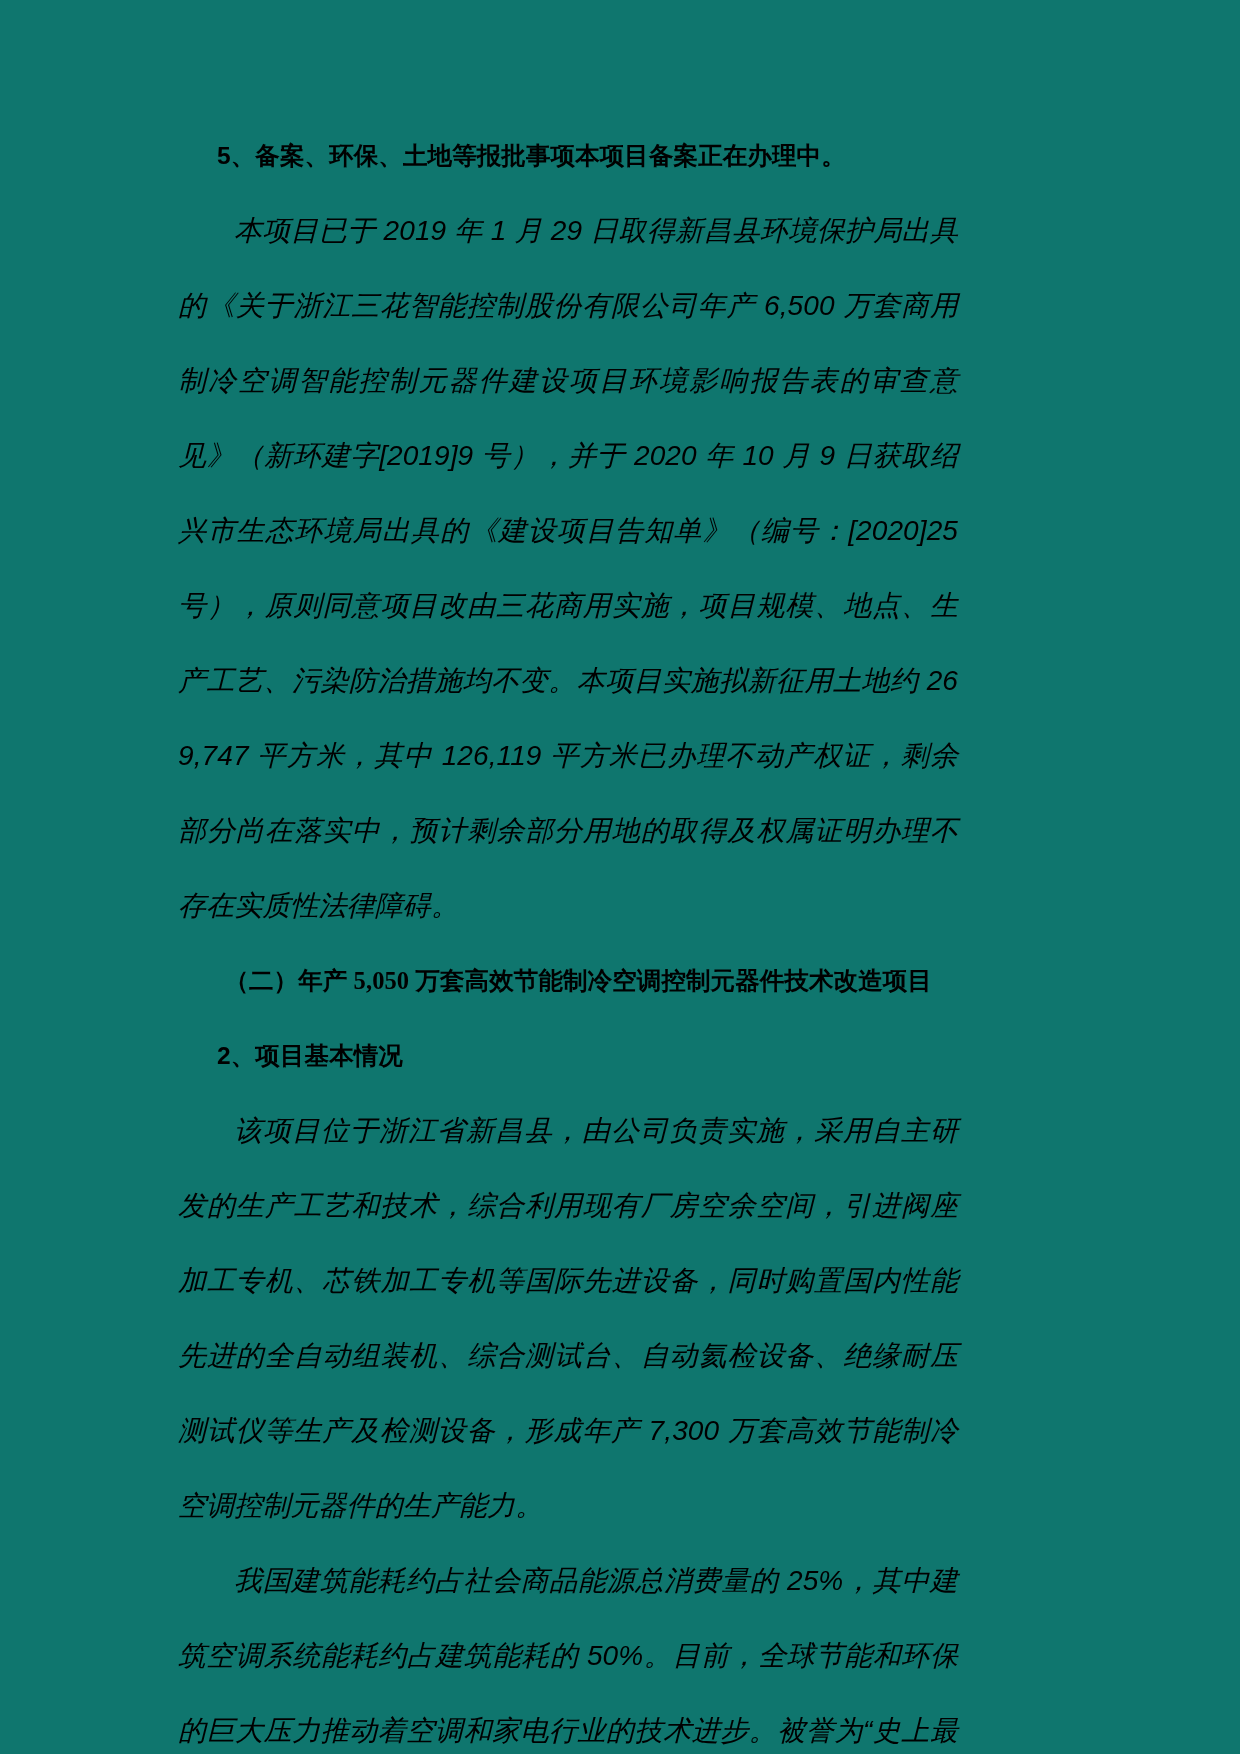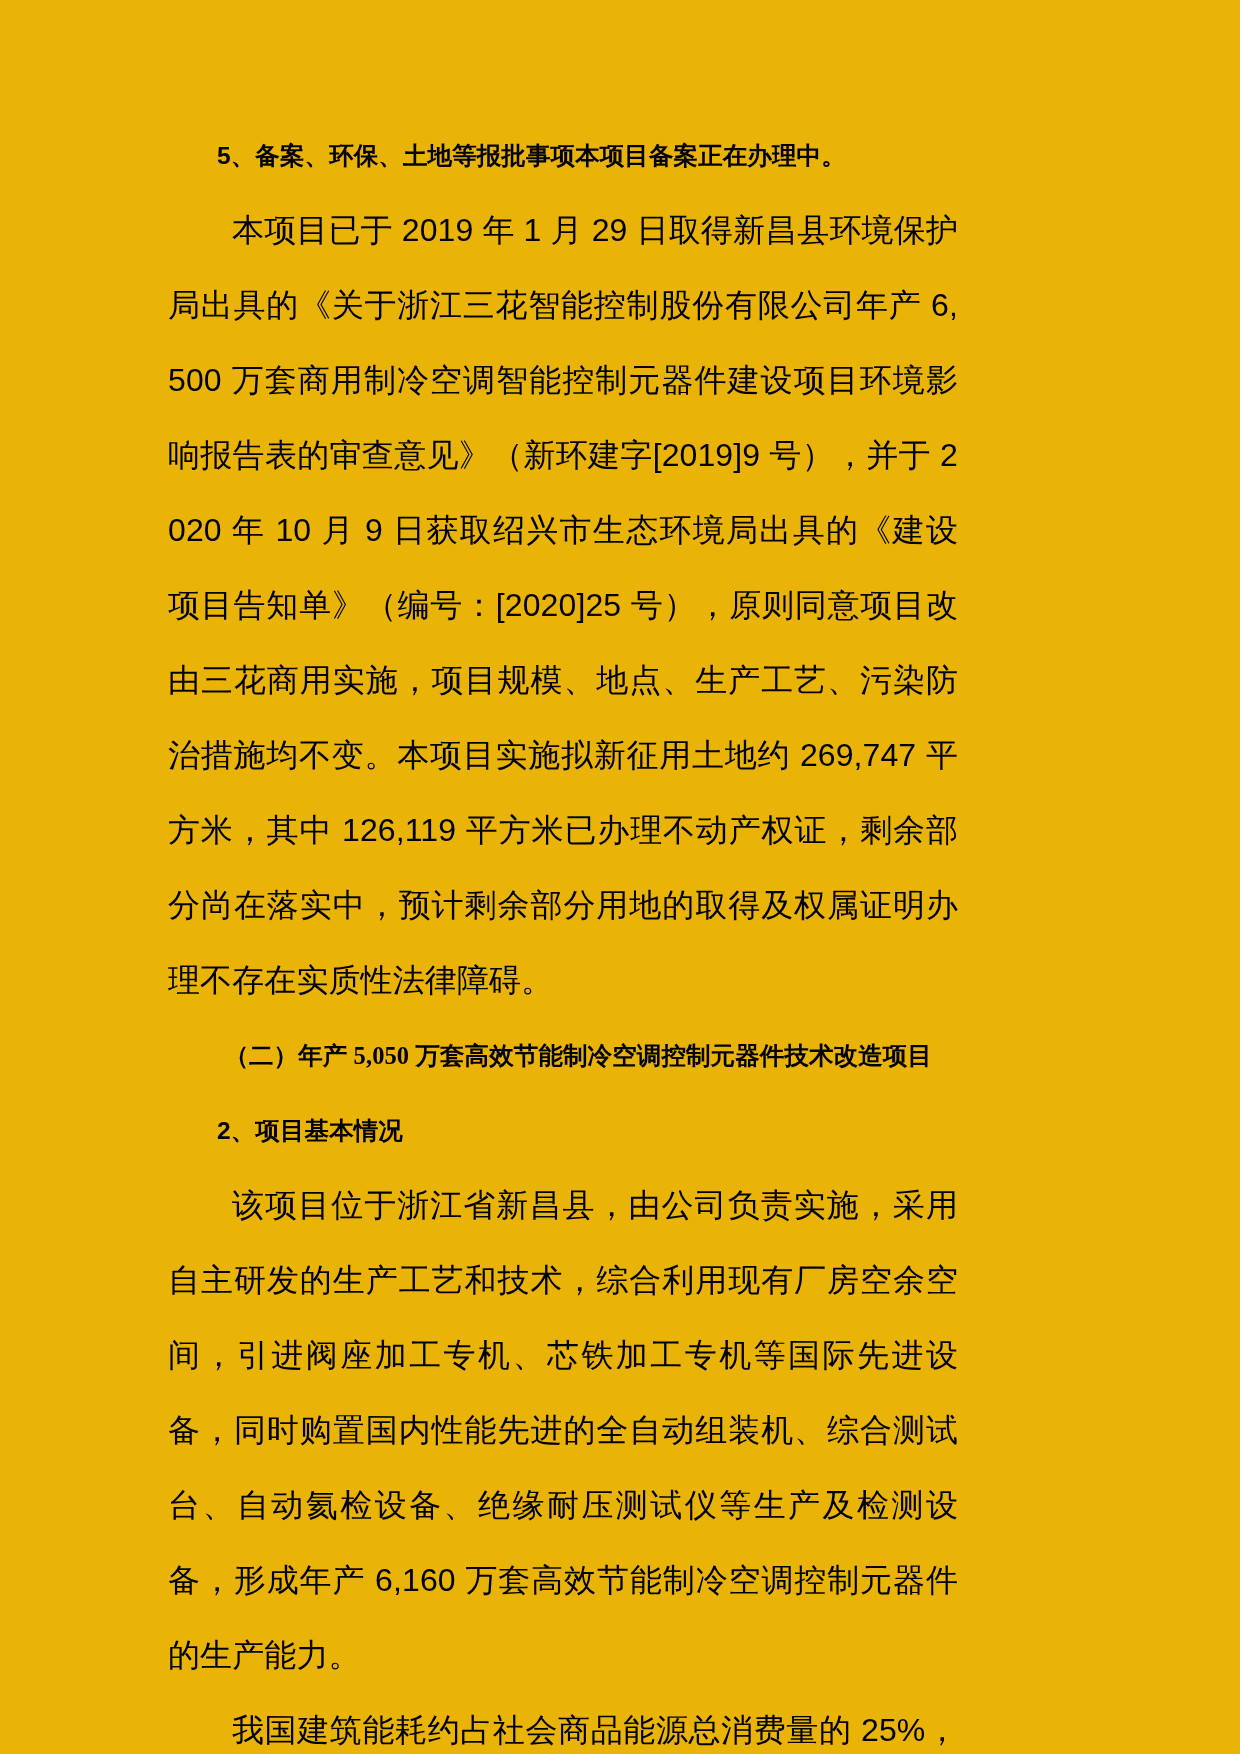--- a/index.html
+++ b/index.html
@@ -13,38 +13,39 @@
     font-family: "Liberation Serif", "DejaVu Serif", serif;
     color: #000000;
     -webkit-font-smoothing: antialiased;
   }
   .page {
     position: relative;
     width: 1240px;
     height: 1754px;
     box-sizing: border-box;
     padding: 118px 168px 90px 168px;
-    background: #eab308;
+    background: #0f766e;
     overflow: hidden;
   }
   .body-col {
     width: 790px;
   }
   
   p.para {
-    margin: 0 0 0 0;
-    font-size: 32px;
+    margin: 0 0 0 10px;
+    font-size: 28px;
     line-height: 75px;
     text-align: justify;
     text-justify: inter-character;
     text-indent: 2em;
     letter-spacing: 0.1px;
     word-break: break-all;
     font-family: "Liberation Sans", "DejaVu Sans", sans-serif;
     font-weight: 400;
+    font-style: italic;
   }
   
   p.heading {
     margin: 0;
     font-size: 24.5px;
     line-height: 75px;
     text-indent: 2em;
     font-weight: bold;
     font-family: "Liberation Sans", "DejaVu Sans", sans-serif;
     text-align: left;
@@ -69,19 +70,19 @@
   <div class="body-col">
 
     <p class="heading">5、备案、环保、土地等报批事项本项目备案正在办理中。</p>
 
     <p class="para">本项目已于 2019 年 1 月 29 日取得新昌县环境保护局出具的《关于浙江三花智能控制股份有限公司年产 6,500 万套商用制冷空调智能控制元器件建设项目环境影响报告表的审查意见》（新环建字[2019]9 号），并于 2020 年 10 月 9 日获取绍兴市生态环境局出具的《建设项目告知单》（编号：[2020]25 号），原则同意项目改由三花商用实施，项目规模、地点、生产工艺、污染防治措施均不变。本项目实施拟新征用土地约 269,747 平方米，其中 126,119 平方米已办理不动产权证，剩余部分尚在落实中，预计剩余部分用地的取得及权属证明办理不存在实质性法律障碍。</p>
 
     <p class="section-heading">（二）年产 5,050 万套高效节能制冷空调控制元器件技术改造项目</p>
 
     <p class="heading">2、项目基本情况</p>
 
-    <p class="para">该项目位于浙江省新昌县，由公司负责实施，采用自主研发的生产工艺和技术，综合利用现有厂房空余空间，引进阀座加工专机、芯铁加工专机等国际先进设备，同时购置国内性能先进的全自动组装机、综合测试台、自动氦检设备、绝缘耐压测试仪等生产及检测设备，形成年产 6,160 万套高效节能制冷空调控制元器件的生产能力。</p>
+    <p class="para">该项目位于浙江省新昌县，由公司负责实施，采用自主研发的生产工艺和技术，综合利用现有厂房空余空间，引进阀座加工专机、芯铁加工专机等国际先进设备，同时购置国内性能先进的全自动组装机、综合测试台、自动氦检设备、绝缘耐压测试仪等生产及检测设备，形成年产 7,300 万套高效节能制冷空调控制元器件的生产能力。</p>
 
 
     <p class="para">我国建筑能耗约占社会商品能源总消费量的 25%，其中建筑空调系统能耗约占建筑能耗的 50%。目前，全球节能和环保的巨大压力推动着空调和家电行业的技术进步。被誉为“史上最严”的空调能效新标 GB21455-2019《房间空气调节器能效限定值及能效等级》已于 2019 年 12 月 31 日发布，并于 2020 年 7 月 1 日正式实施。当前市场上低能效、高耗电的定频空调和变频 3 级能效产品都将面临淘汰。</p>
 
   </div>
 </div>
 
 </body></html>

